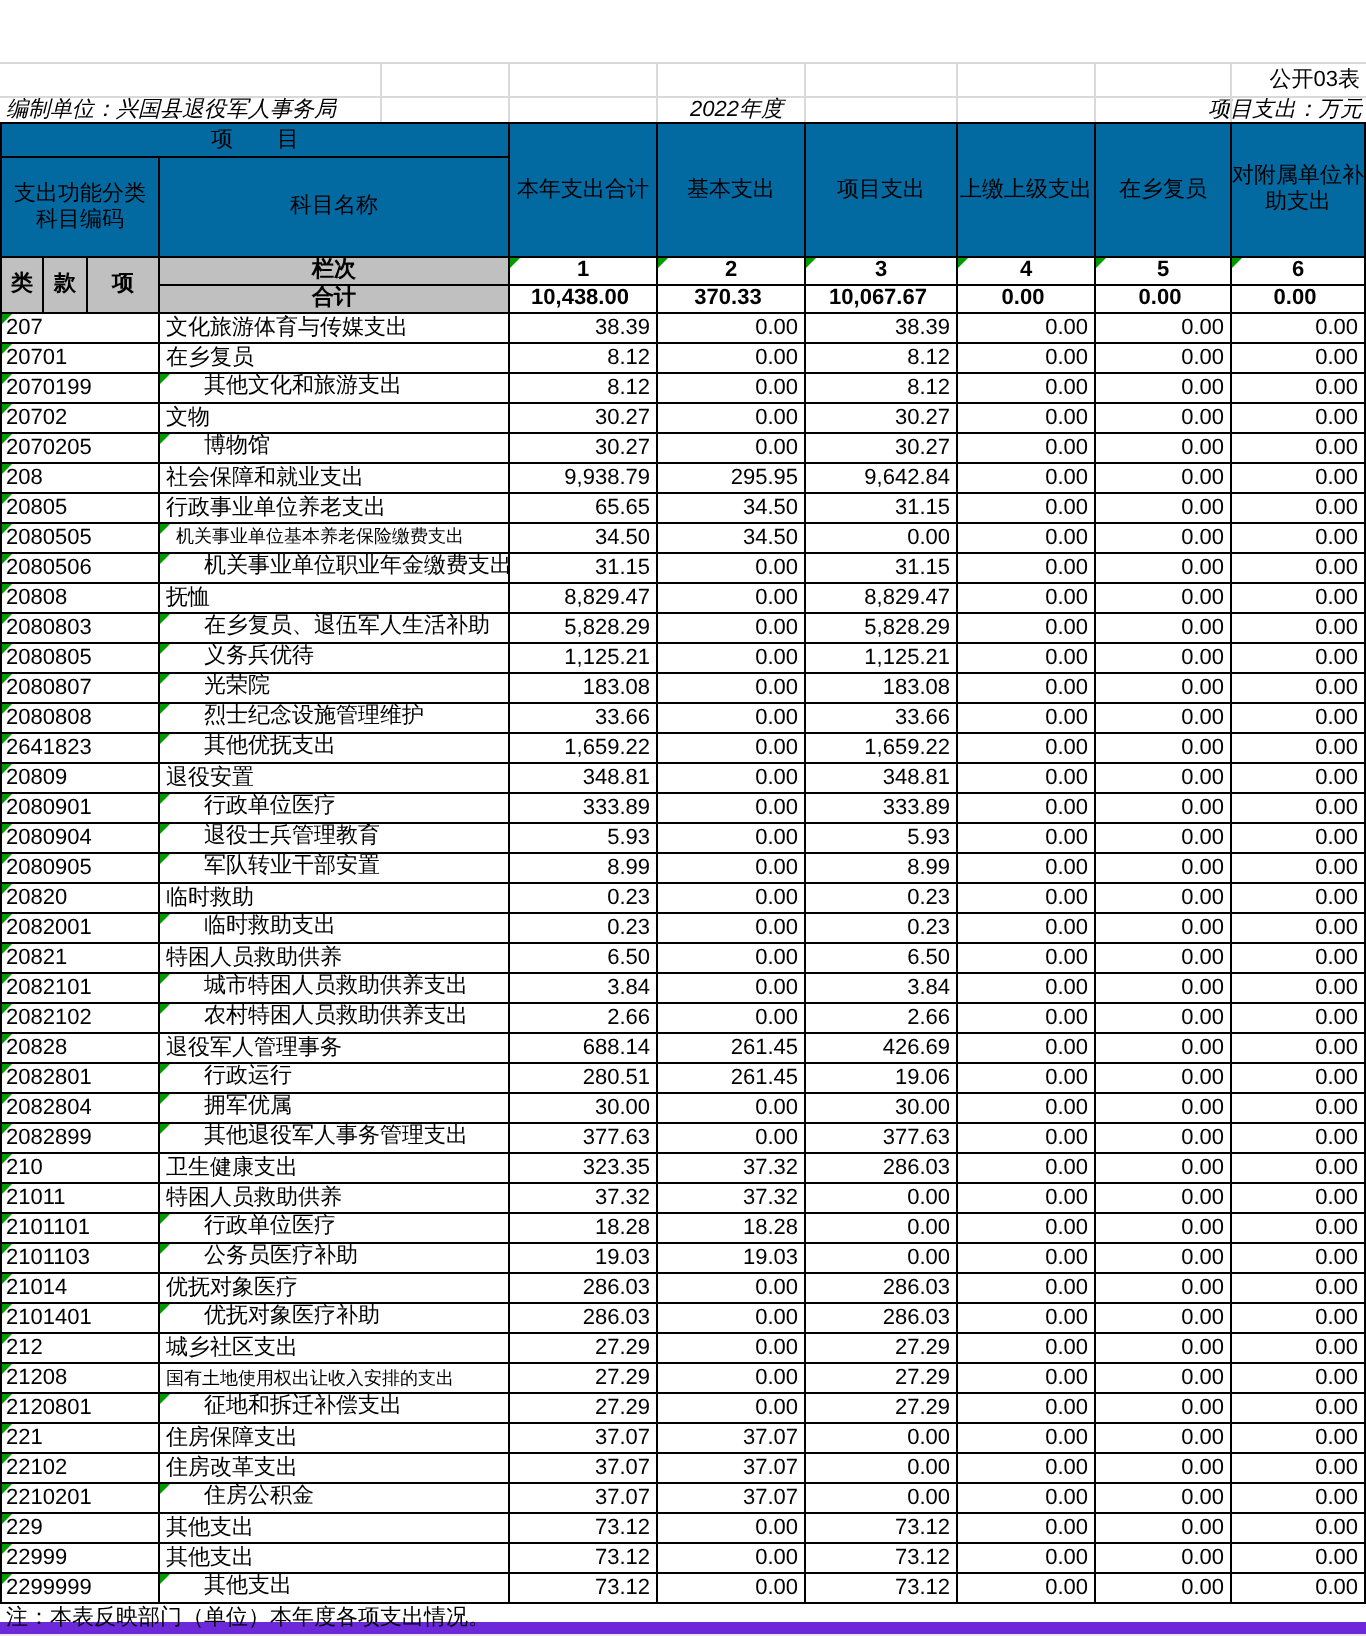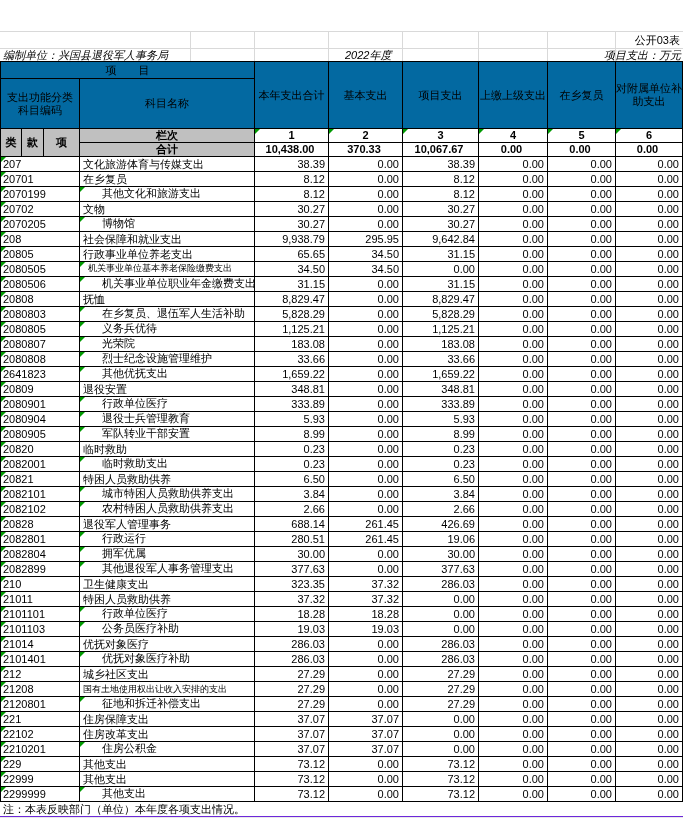--- a/index.html
+++ b/index.html
@@ -48,21 +48,21 @@
   .name-cell.small { font-size:9px; }
   .name-cell.small.indent { padding-left:8px; }
   .num-cell { text-align:right; padding-right:3px; }
   .tri::before {
     content:""; position:absolute; top:0; left:0; width:0; height:0;
     border-style:solid; border-width:5px 5px 0 0;
     border-color:#009a00 transparent transparent transparent;
   }
   .note {
     height:15px; line-height:15px; font-size:11px; padding-left:3px;
-    border-bottom:1px solid #6d28d9;
+    border-bottom:6px solid #6d28d9;
   }
   .bottom-strip { height:5px; background:#e9e9e9; border-bottom:1px solid #d9d9d9; }
 </style>
 </head>
 <body>
 
 <div class="page">
 
 
   <div class="info-band">

